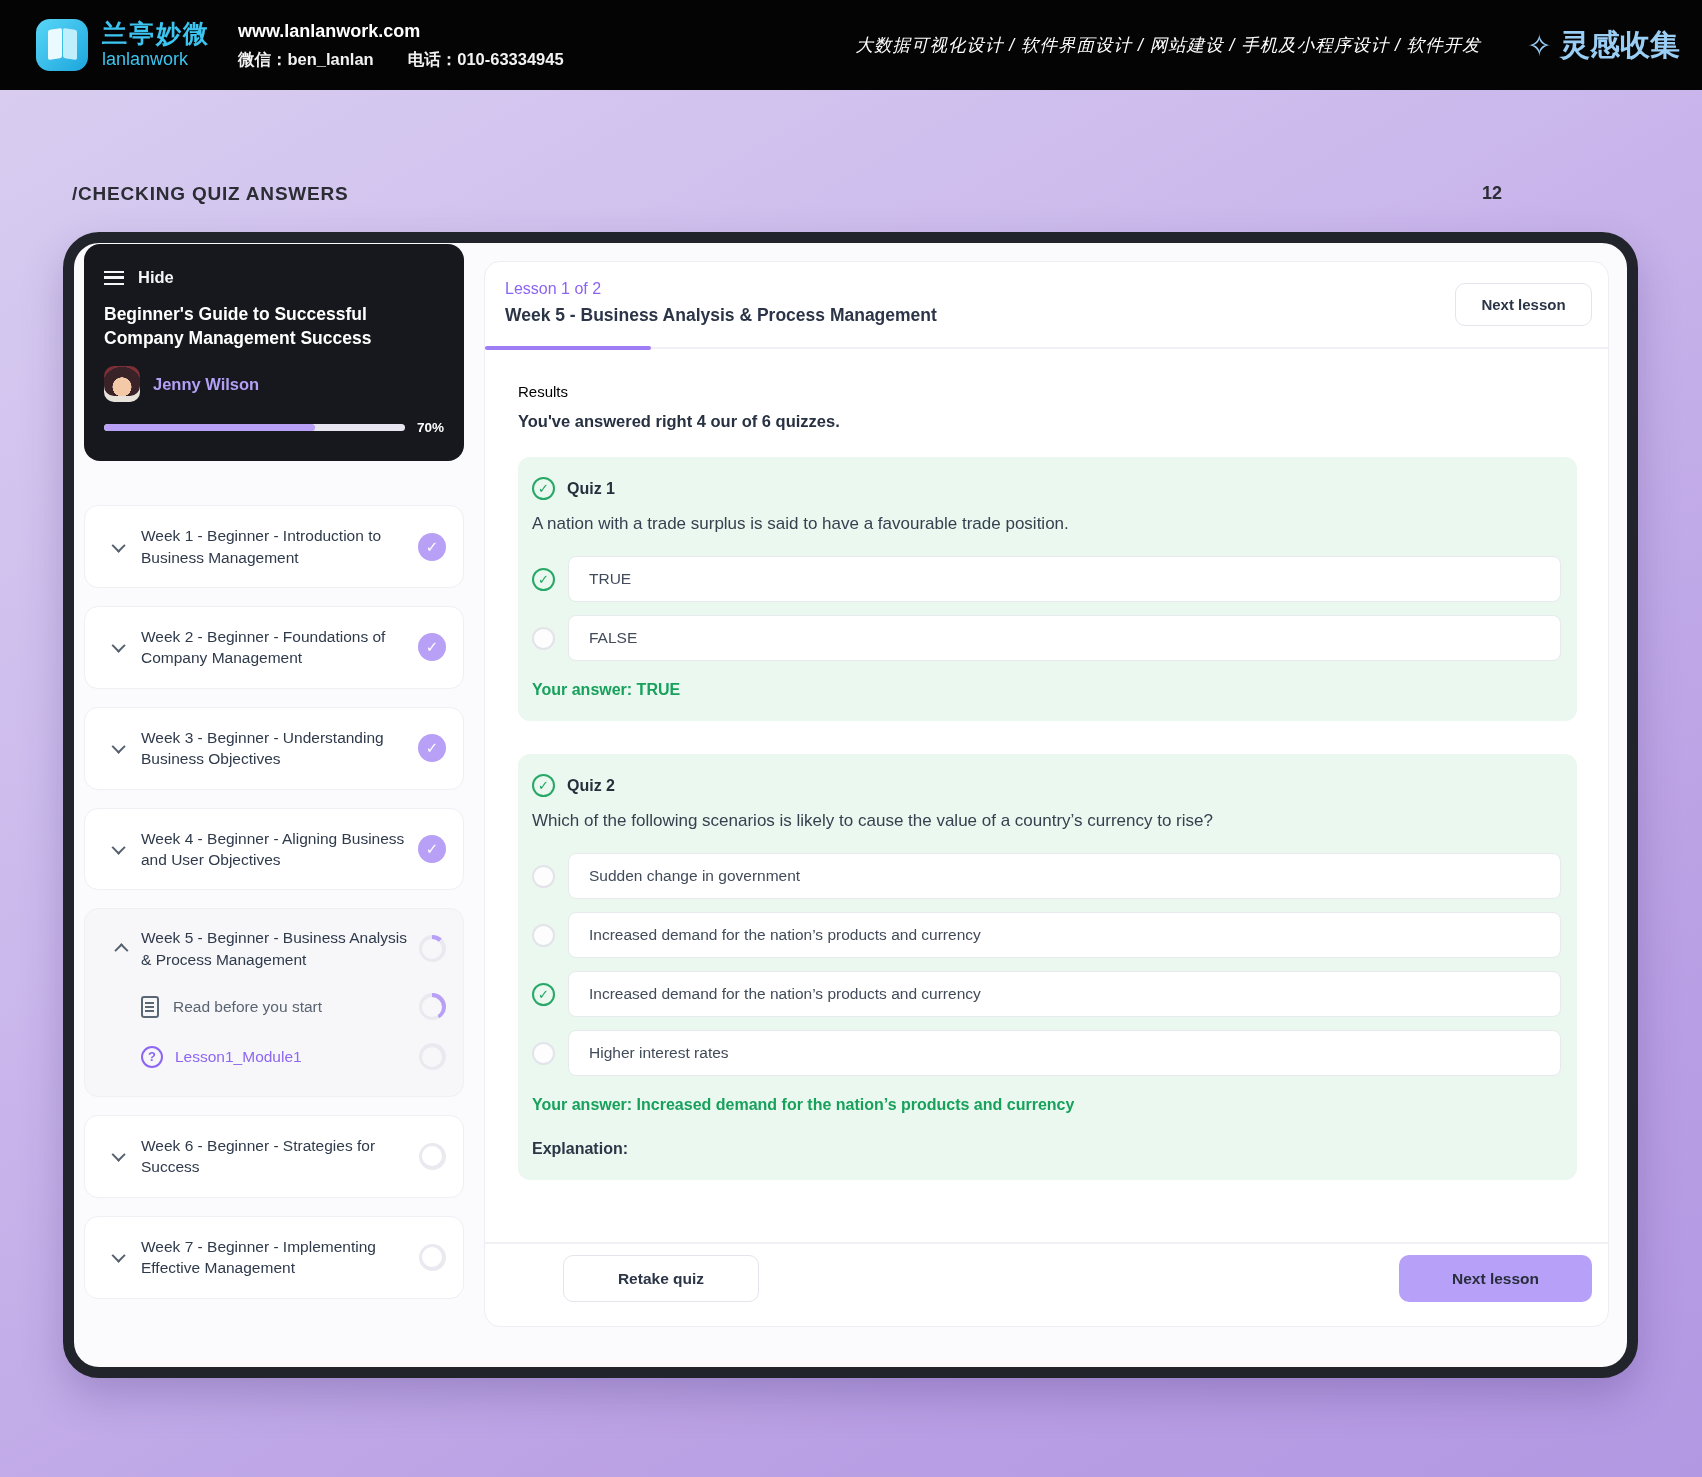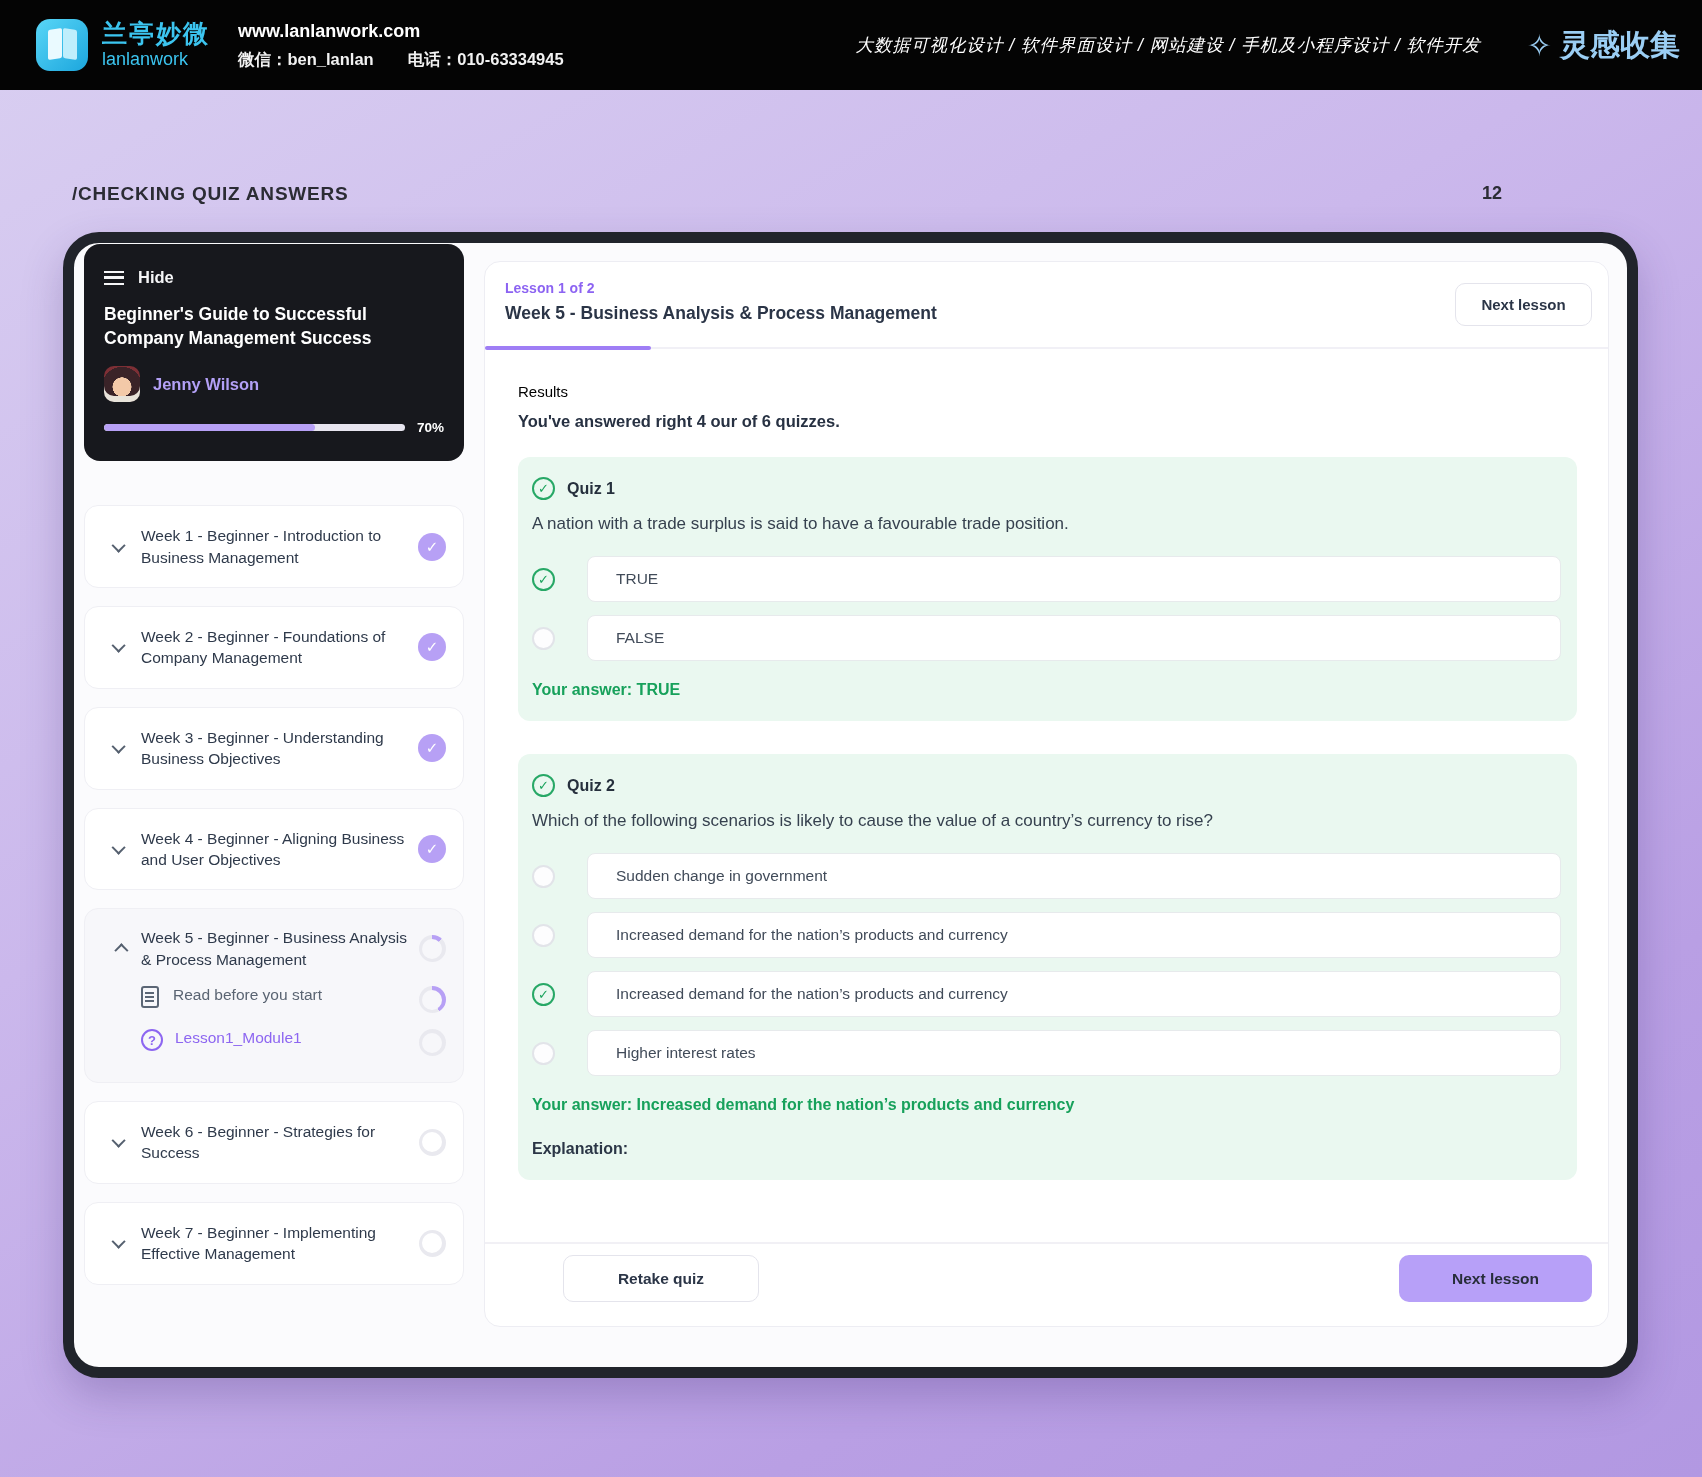--- a/index.html
+++ b/index.html
@@ -64,52 +64,52 @@
   .wlabel { flex:1; font-size:15.5px; color:#2f3a4b; font-weight:500; line-height:1.38; padding-right:10px; }
   .wstate { width:30px; flex:0 0 auto; display:flex; justify-content:center; }
   .done-circle { width:28px; height:28px; border-radius:50%; background:#b7a0f5; color:#ffffff;
     font-size:15px; font-weight:bold; display:flex; align-items:center; justify-content:center; }
   .ring { width:27px; height:27px; border-radius:50%; position:relative; background:#e9e9ef; }
   .ring:after { content:""; position:absolute; inset:3.5px; background:inherit; border-radius:50%; background:#fbfbfd; }
   .wcard .ring:after { background:#ffffff; }
   .wcard.expanded .ring:after { background:#f7f7fa; }
   .ring.seg-small { background:conic-gradient(#b7a0f5 0 42deg, #e9e9ef 42deg 360deg); }
   .ring.seg-half { background:conic-gradient(#b7a0f5 0 150deg, #e9e9ef 150deg 360deg); }
-  .subrow { display:flex; align-items:flex-start; margin:16px 0 14px 0; padding-left:42px; }
+  .subrow { display:flex; align-items:center; margin:23px 0 14px 0; padding-left:42px; }
   .subrow .sub-label { flex:1; font-size:15.5px; color:#5a6472; font-weight:500; }
   .subrow.purple .sub-label { color:#8d66f1; }
   .doc-icon { width:18px; height:22px; border:2px solid #5b6675; border-radius:3px; margin-right:14px; position:relative; flex:0 0 auto; }
   .doc-icon:before { content:""; position:absolute; left:2px; top:4px; width:9px; height:2px; background:#5b6675; box-shadow:0 4px 0 #5b6675, 0 8px 0 #5b6675; }
   .q-icon { width:22px; height:22px; border:2px solid #8d66f1; border-radius:50%; color:#8d66f1;
     font-size:13px; font-weight:bold; display:flex; align-items:center; justify-content:center; margin-right:12px; flex:0 0 auto; }
   
   .content-card { position:absolute; left:410px; top:18px; width:1125px; height:1066px;
     background:#ffffff; border:1.5px solid #ededf3; border-radius:16px; }
   .ch-head { position:relative; height:87px; border-bottom:2px solid #f1f0f6; padding:18px 0 0 20px; }
-  .ch-lesson { color:#8c63f2; font-size:14px; font-weight:bold; }
+  .ch-lesson { color:#8c63f2; font-size:16px; font-weight:normal; }
   .ch-title { color:#2b3547; font-size:17.5px; font-weight:bold; margin-top:7px; }
   .ch-underline { position:absolute; left:0; bottom:-3px; width:166px; height:4px; background:#9f7ef5; border-radius:2px; }
   .btn { display:flex; align-items:center; justify-content:center; border-radius:10px; font-weight:bold; cursor:pointer; }
   .btn.ghost { background:#ffffff; border:1.5px solid #e4e4ec; color:#2b3547; }
   .btn.purple { background:#b7a0f8; color:#272d3a; }
   .next-top { position:absolute; right:16px; top:21px; width:137px; height:43px; font-size:15px; }
   .ch-body { padding:34px 31px 0 33px; }
   .results-label { color:#000000; font-size:15px; }
   .results-summary { color:#273142; font-size:16.5px; font-weight:bold; margin-top:12px; }
   .quiz-card { background:#eaf8f0; border-radius:12px; padding:20px 16px 22px 14px; margin-top:26px; }
   .quiz-card + .quiz-card { margin-top:33px; }
   .q-label-row { display:flex; align-items:center; gap:12px; }
   .gcheck { width:23px; height:23px; border-radius:50%; border:2px solid #27a866; color:#1aa35c;
     font-size:13px; font-weight:bold; display:flex; align-items:center; justify-content:center; flex:0 0 auto; background:transparent; }
   .q-label { color:#26303d; font-size:16px; font-weight:bold; }
   .q-question { color:#36414f; font-size:17px; margin:14px 0 22px 0; }
   .opt { display:flex; align-items:center; gap:13px; margin-top:13px; }
   .radio-empty { width:23px; height:23px; border-radius:50%; border:2.5px solid #e2e4e9; background:#fdfdfe; flex:0 0 auto; }
   .opt-box { flex:1; height:46px; background:#ffffff; border:1.5px solid #e7eaec; border-radius:8px;
-    display:flex; align-items:center; padding-left:28px; color:#414b59; font-size:15.5px;margin-left:19px; }
+    display:flex; align-items:center; padding-left:20px; color:#414b59; font-size:15.5px; }
   .your-answer { color:#17a15b; font-size:16px; font-weight:bold; margin-top:20px; }
   .expl-label { color:#2b3646; font-size:16px; font-weight:bold; margin-top:26px; }
   .ch-footer { position:absolute; left:0; right:0; bottom:0; height:84px; border-top:2px solid #f1f0f5; }
   .retake { position:absolute; left:78px; top:11px; width:196px; height:47px; font-size:15.5px; }
   .next-bottom { position:absolute; right:16px; top:11px; width:193px; height:47px; font-size:15.5px; }
 </style>
 </head>
 <body>
 
 <div class="topbar">

